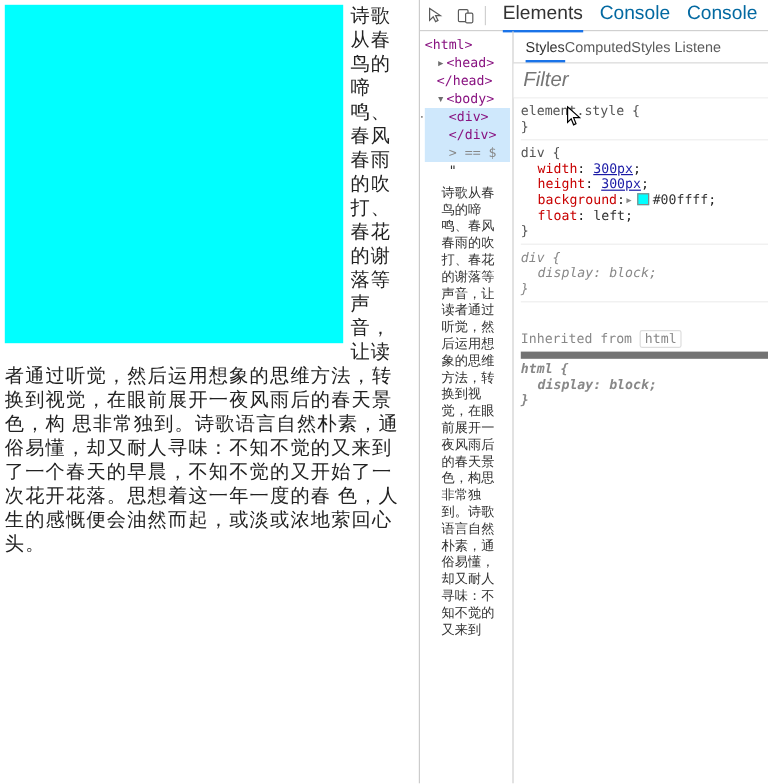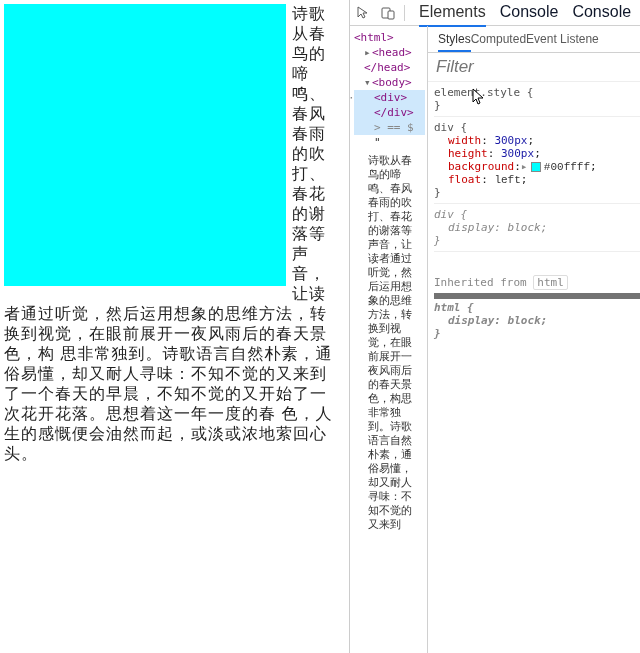--- a/index.html
+++ b/index.html
@@ -5,43 +5,43 @@
     * { margin: 0; padding: 0; box-sizing: border-box; }
     body { font-family: -apple-system, "Segoe UI", Arial, sans-serif; font-size: 12px; color: #222; width: 640px; height: 653px; overflow: hidden; }
     .layout { display: flex; height: 100%; }
     .page-pane { width: 349px; flex-shrink: 0; padding: 4px 8px 4px 4px; }
     .cyan-box { width: 282px; height: 282px; background: #00ffff; float: left; margin-right: 6px; }
     .page-text { font-size: 16px; line-height: 20px; letter-spacing: 1px; }
     .devtools { flex: 1; display: flex; flex-direction: column; border-left: 1px solid #ccc; background: #fff; }
     .dt-toolbar { height: 26px; border-bottom: 1px solid #d0d0d0; display: flex; align-items: center; gap: 8px; padding: 0 6px; color: #555; }
     .dt-toolbar .ico { width: 16px; height: 16px; display: inline-flex; align-items: center; justify-content: center; color: #5a5a5a; }
     .dt-tabs { display: flex; gap: 14px; margin-left: 6px; font-size: 16px; }
-    .dt-tab { color: #0f172a; padding: 4px 0; cursor: pointer; }
+    .dt-tab { color: #0369a1; padding: 4px 0; cursor: pointer; }
     .dt-tab.active { color: #333; border-bottom: 2px solid #1a73e8; }
     .dt-body { flex: 1; display: flex; min-height: 0; }
     .dom-pane { width: 78px; flex-shrink: 0; border-right: 1px solid #d0d0d0; font-family: Menlo, Consolas, monospace; font-size: 11px; color: #881280; padding: 4px 2px 4px 4px; overflow: hidden; }
     .dom-line { white-space: nowrap; line-height: 15px; }
     .dom-line.ind1 { padding-left: 10px; }
     .dom-line.ind2 { padding-left: 20px; }
     .dom-line.sel { background: #cfe8fc; }
     .dom-dots { color: #888; padding-left: 4px; }
     .dom-after { color: #303030; font-size: 11px; line-height: 14px; padding: 4px 6px 4px 14px; }
     .styles-pane { flex: 1; display: flex; flex-direction: column; min-width: 0; }
     .styles-tabs { display: flex; padding: 4px 10px 0 10px; border-bottom: 1px solid #d0d0d0; font-size: 12px; }
     .styles-tab { color: #5a5a5a; padding: 2px 0 4px 0; cursor: pointer; }
     .styles-tab.active { color: #333; border-bottom: 2px solid #1a73e8; }
     .filter-row { border-bottom: 1px solid #eee; }
     .filter-input { width: 100%; border: none; outline: none; padding: 4px 8px; font-size: 17px; color: #888; font-style: italic; }
     .rules { font-family: Menlo, Consolas, monospace; font-size: 11px; padding: 2px 6px; overflow: hidden; }
     .rule { border-bottom: 1px solid #eee; padding: 2px 0 4px 0; margin-bottom: 2px; }
     .selector { color: #555; }
     .decl { padding-left: 14px; white-space: nowrap; }
     .prop { color: #c80000; }
-    .val { color: #333; font-family: Liberation Mono, monospace; }
-    .valnum { color: #1a1aa6; }
+    .val { color: #333; }
+    .valnum { color: #1a1aa6; text-decoration: underline; }
     .italic { font-style: italic; color: #888; }
     .swatch { display: inline-block; width: 10px; height: 10px; border: 1px solid #888; vertical-align: middle; margin: 0 3px 1px 2px; }
     .inherit-row { color: #888; padding: 4px 0; border-bottom: 6px solid #737373; margin-top: 20px; }
     .inherit-row .link { color: #888; border: 1px solid #ddd; padding: 0 3px; border-radius: 2px; font-family: Menlo, Consolas, monospace; }
     .tri { color: #6e6e6e; display: inline-block; width: 8px; }
     .cursor-arrow { position: absolute; pointer-events: none; }
   </style>
 </head>
 <body>
 
@@ -86,21 +86,21 @@
         <div class="dom-line ind2 sel">&lt;/div&gt;</div>
         <div class="dom-line ind2 sel" style="color:#888;"><span style="color:#888;">&gt; </span><span>== $</span></div>
         <div class="dom-line ind2" style="color:#303030;">"</div>
         <div class="dom-after">诗歌从春鸟的啼鸣、春风春雨的吹打、春花的谢落等声音，让读者通过听觉，然后运用想象的思维方法，转换到视觉，在眼前展开一夜风雨后的春天景色，构思非常独到。诗歌语言自然朴素，通俗易懂，却又耐人寻味：不知不觉的又来到</div>
       </div>
 
       <div class="styles-pane">
         <div class="styles-tabs">
           <span class="styles-tab active">Styles</span>
           <span class="styles-tab">Computed</span>
-          <span class="styles-tab">Event Listene</span>
+          <span class="styles-tab">Styles Listene</span>
         </div>
         <div class="filter-row">
           <input class="filter-input" placeholder="Filter" style="">
         </div>
         <div class="rules">
           <div class="rule" style="position:relative;">
             <div class="selector">element.style {</div>
             <div class="selector">}</div>
             <svg class="cursor-arrow" style="left:38px;top:4px;" width="14" height="18" viewBox="0 0 14 18">
                 <path d="M1 1 L1 14 L4 11 L6 16 L8 15 L6 10 L11 10 Z" fill="#fff" stroke="#000" stroke-width="1"></path>

